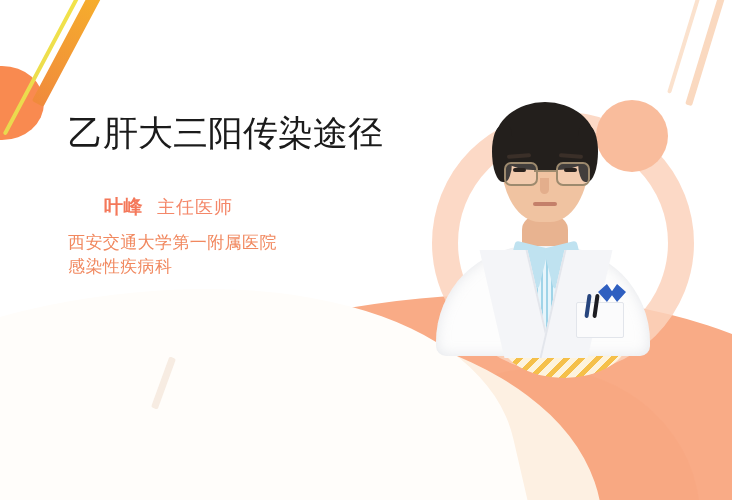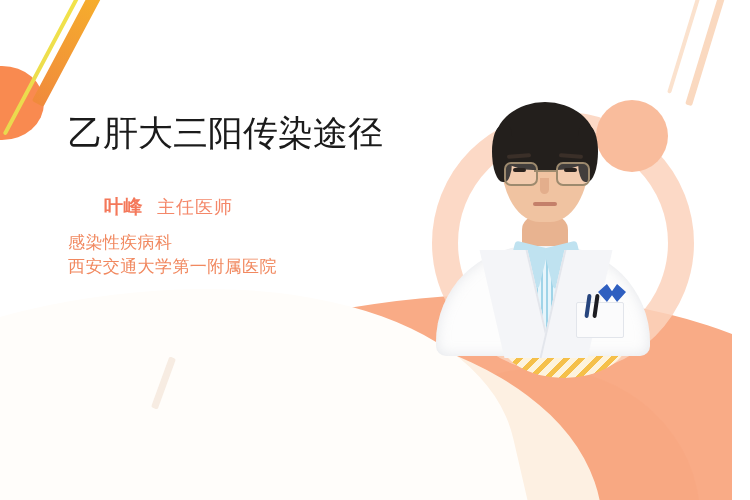--- a/index.html
+++ b/index.html
@@ -361,18 +361,18 @@
 
   <div class="text-block">
     <h1 class="title">乙肝大三阳传染途径</h1>
 
     <div class="byline">
       <span class="doctor-name">叶峰</span>
       <span class="doctor-role">主任医师</span>
     </div>
 
     <div class="affil">
+      <div>西安交通大学第一附属医院</div>
       <div>感染性疾病科</div>
-      <div>西安交通大学第一附属医院</div>
     </div>
   </div>
 
 </div>
 
 </body></html>

